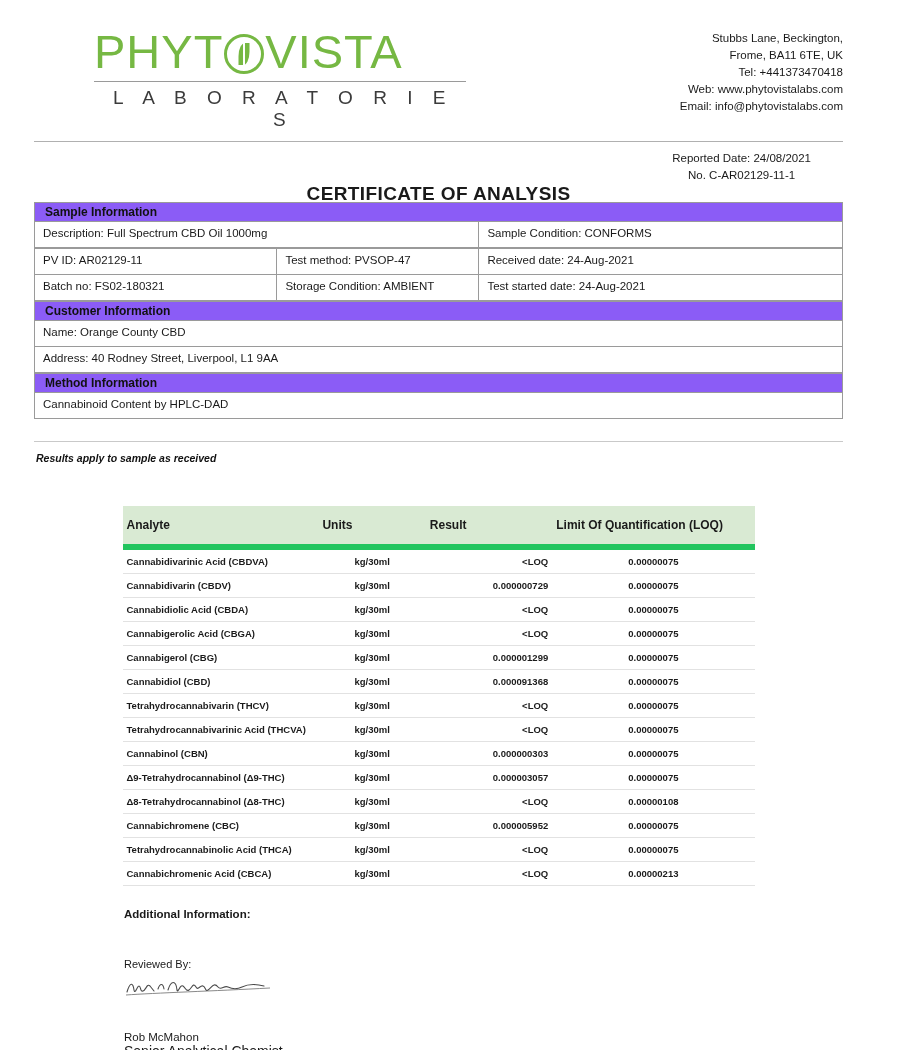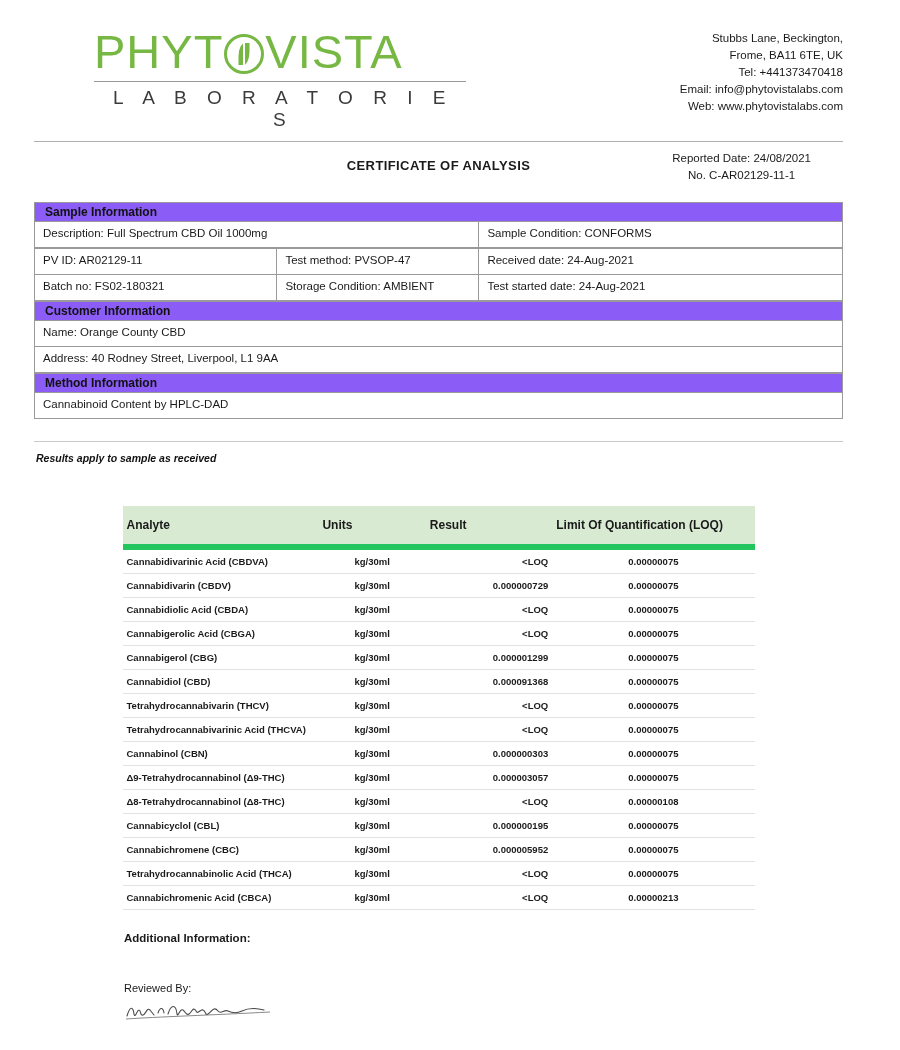--- a/index.html
+++ b/index.html
@@ -103,24 +103,24 @@
     align-items: flex-start;
     justify-content: space-between;
     margin-top: 8px;
     position: relative;
     height: 44px;
   }
   .coa-title {
     position: absolute;
     left: 0; right: 0;
     text-align: center;
-    font-size: 13px;
+    font-size: 19px;
     font-weight: bold;
     letter-spacing: 0.4px;
-    top: 8px;
+    top: 33px;
   }
   .report-meta {
     margin-left: auto;
     text-align: center;
     font-size: 11.5px;
     line-height: 17px;
     padding-right: 32px;
     z-index: 2;
   }
 
@@ -234,22 +234,22 @@
         <span>PHYT</span><span class="leaf-o"></span><span>VISTA</span>
       </div>
       <div class="logo-rule"></div>
       <div class="logo-sub">L A B O R A T O R I E S</div>
     </div>
 
     <div class="contact">
       <div>Stubbs Lane, Beckington,</div>
       <div>Frome, BA11 6TE, UK</div>
       <div>Tel: +441373470418</div>
+      <div>Web: www.phytovistalabs.com</div>
       <div>Email: info@phytovistalabs.com</div>
-      <div>Web: www.phytovistalabs.com</div>
     </div>
   </div>
 
   <div class="header-rule"></div>
 
   <div class="title-row">
     <div class="coa-title">CERTIFICATE OF ANALYSIS</div>
     <div class="report-meta">
       <div>Reported Date: 24/08/2021</div>
       <div>No. C-AR02129-11-1</div>
@@ -376,26 +376,20 @@
             <td class="analyte">Δ9-Tetrahydrocannabinol (Δ9-THC)</td>
             <td class="units">kg/30ml</td>
             <td class="result">0.000003057</td>
             <td class="loq">0.00000075</td>
           </tr>
           <tr>
             <td class="analyte">Δ8-Tetrahydrocannabinol (Δ8-THC)</td>
             <td class="units">kg/30ml</td>
             <td class="result">&lt;LOQ</td>
             <td class="loq">0.00000108</td>
-          </tr>
-          <tr>
-            <td class="analyte">Cannabicyclol (CBL)</td>
-            <td class="units">kg/30ml</td>
-            <td class="result">0.000000195</td>
-            <td class="loq">0.00000075</td>
           </tr>
           <tr>
             <td class="analyte">Cannabichromene (CBC)</td>
             <td class="units">kg/30ml</td>
             <td class="result">0.000005952</td>
             <td class="loq">0.00000075</td>
           </tr>
           <tr>
             <td class="analyte">Tetrahydrocannabinolic Acid (THCA)</td>
             <td class="units">kg/30ml</td>

